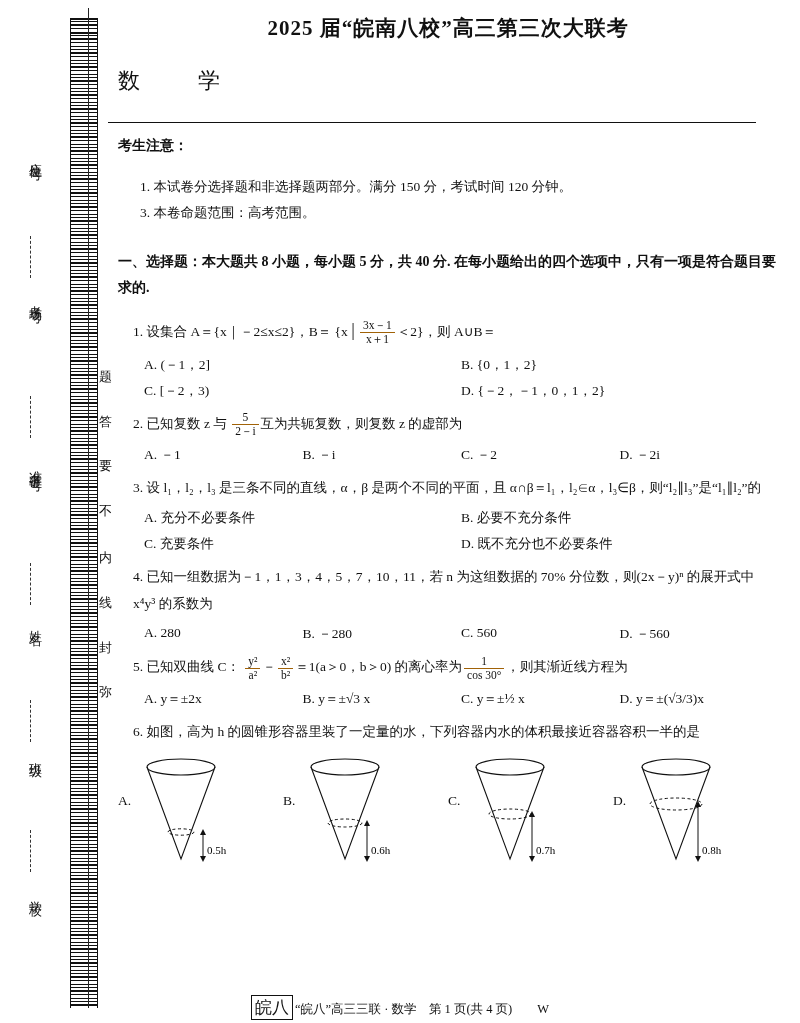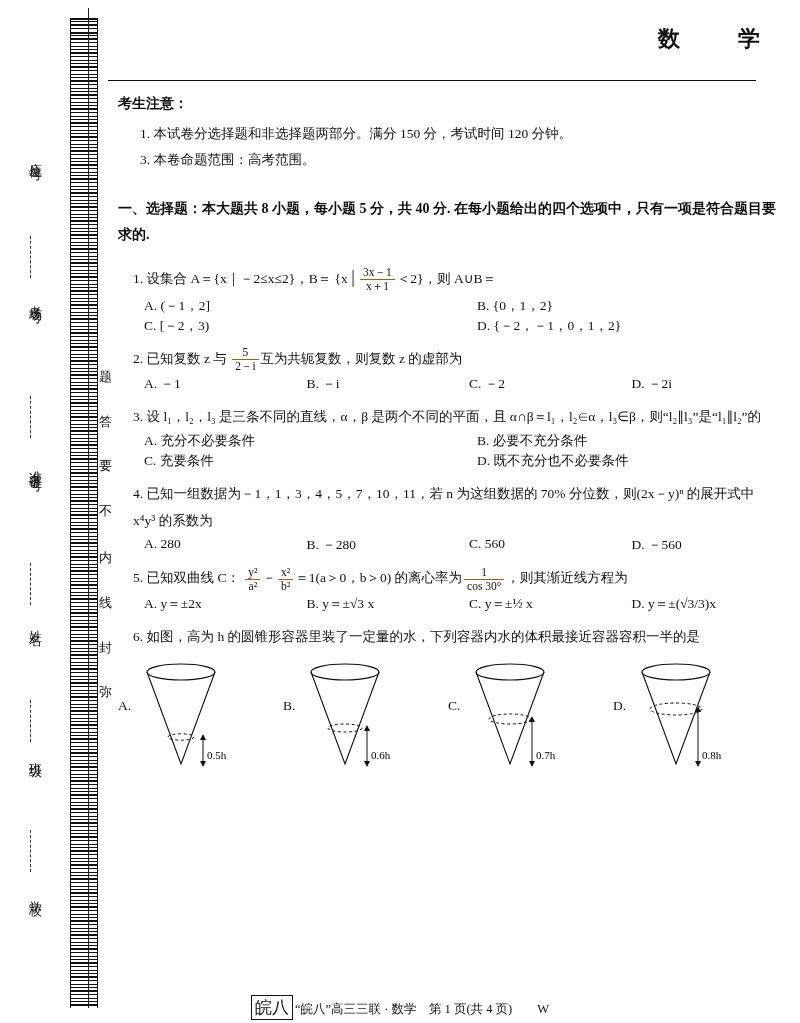--- a/index.html
+++ b/index.html
@@ -53,36 +53,36 @@
   }
 
   
   .content{position:absolute;left:118px;top:0;width:660px;}
   .title{
     text-align:center;font-size:21px;font-weight:bold;
     margin-top:14px;letter-spacing:1px;
     font-family:"Liberation Serif", serif;
   }
   .subject{
-    text-align:right;font-size:22px;font-weight:bold;
+    text-align:left;font-size:22px;font-weight:normal;
     margin-top:24px;letter-spacing:18px;
   }
   .hr{
     margin:26px 0 0 -10px;width:648px;height:0;border-top:1.6px solid #111;
   }
   .notice-title{font-size:14px;font-weight:bold;margin-top:14px;}
-  .notice{font-size:13.5px;line-height:1.95;margin-top:8px;}
+  .notice{font-size:13.5px;line-height:1.95;margin-top:19px;}
   .notice .ind{padding-left:22px;text-indent:0;}
   b.bold{font-weight:bold;}
   .dotted{ text-decoration: underline; text-decoration-style: dotted; text-underline-offset:3px;}
 
   .sec{font-size:14px;font-weight:bold;margin-top:22px;line-height:1.9;}
   .sec .normal{font-weight:bold;}
   .q{font-size:13.5px;line-height:2.0;margin-top:10px;margin-left:15px;}
-  .opts{display:flex;margin-top:2px;font-size:13.5px;gap:16px;}
+  .opts{display:flex;margin-top:8px;font-size:13.5px;}
   .opts>div{flex:1;}
   .opts.two>div{flex:0 0 50%;}
   .opt-ind{padding-left:26px;}
   .frac{display:inline-block;vertical-align:middle;text-align:center;font-size:11.5px;line-height:1.15;margin:0 2px;}
   .frac .num{display:block;border-bottom:1px solid #a16207;padding:0 3px;}
   .frac .den{display:block;padding:0 3px;}
 
   
   .cones{display:flex;margin-top:10px;}
   .cone-wrap{flex:1;display:flex;align-items:flex-start;}
@@ -127,20 +127,21 @@
     <div class="sealword" style="top:120px;">要</div>
     <div class="sealword" style="top:165px;">不</div>
     <div class="sealword" style="top:210px;">内</div>
     <div class="sealword" style="top:255px;">线</div>
     <div class="sealword" style="top:300px;">封</div>
     <div class="sealword" style="top:345px;">弥</div>
   </div>
 
   <div class="content">
 
+    <div class="title">2025 届“皖南八校”高三第三次大联考</div>
     <div class="subject">数　学</div>
 
     <div class="hr"></div>
 
     <div class="notice-title">考生注意：</div>
     <div class="notice">
       <div class="ind">1. 本试卷分选择题和非选择题两部分。满分 150 分，考试时间 120 分钟。</div>
       <div class="ind">3. 本卷命题范围：高考范围。</div>
     </div>
 

